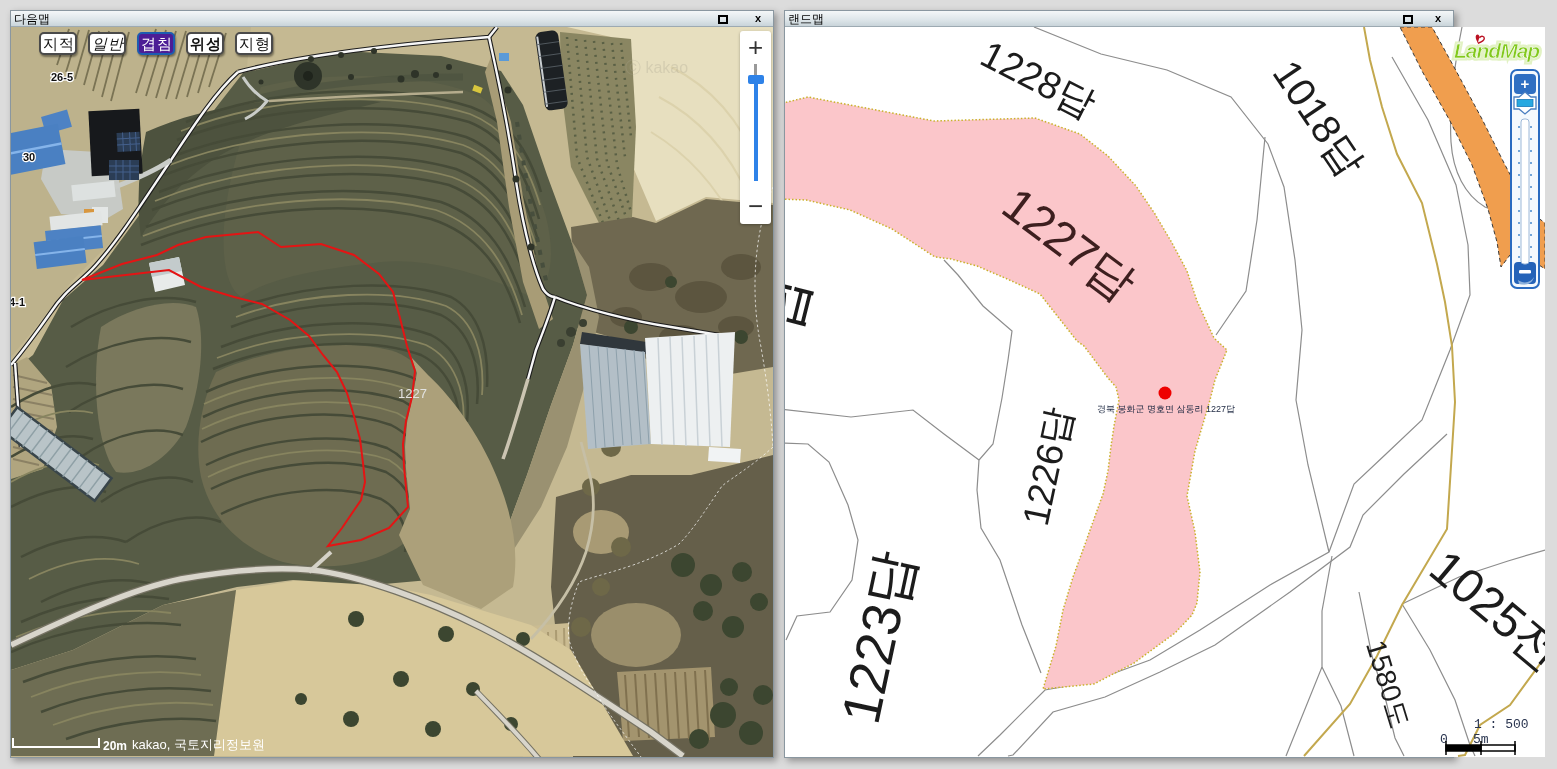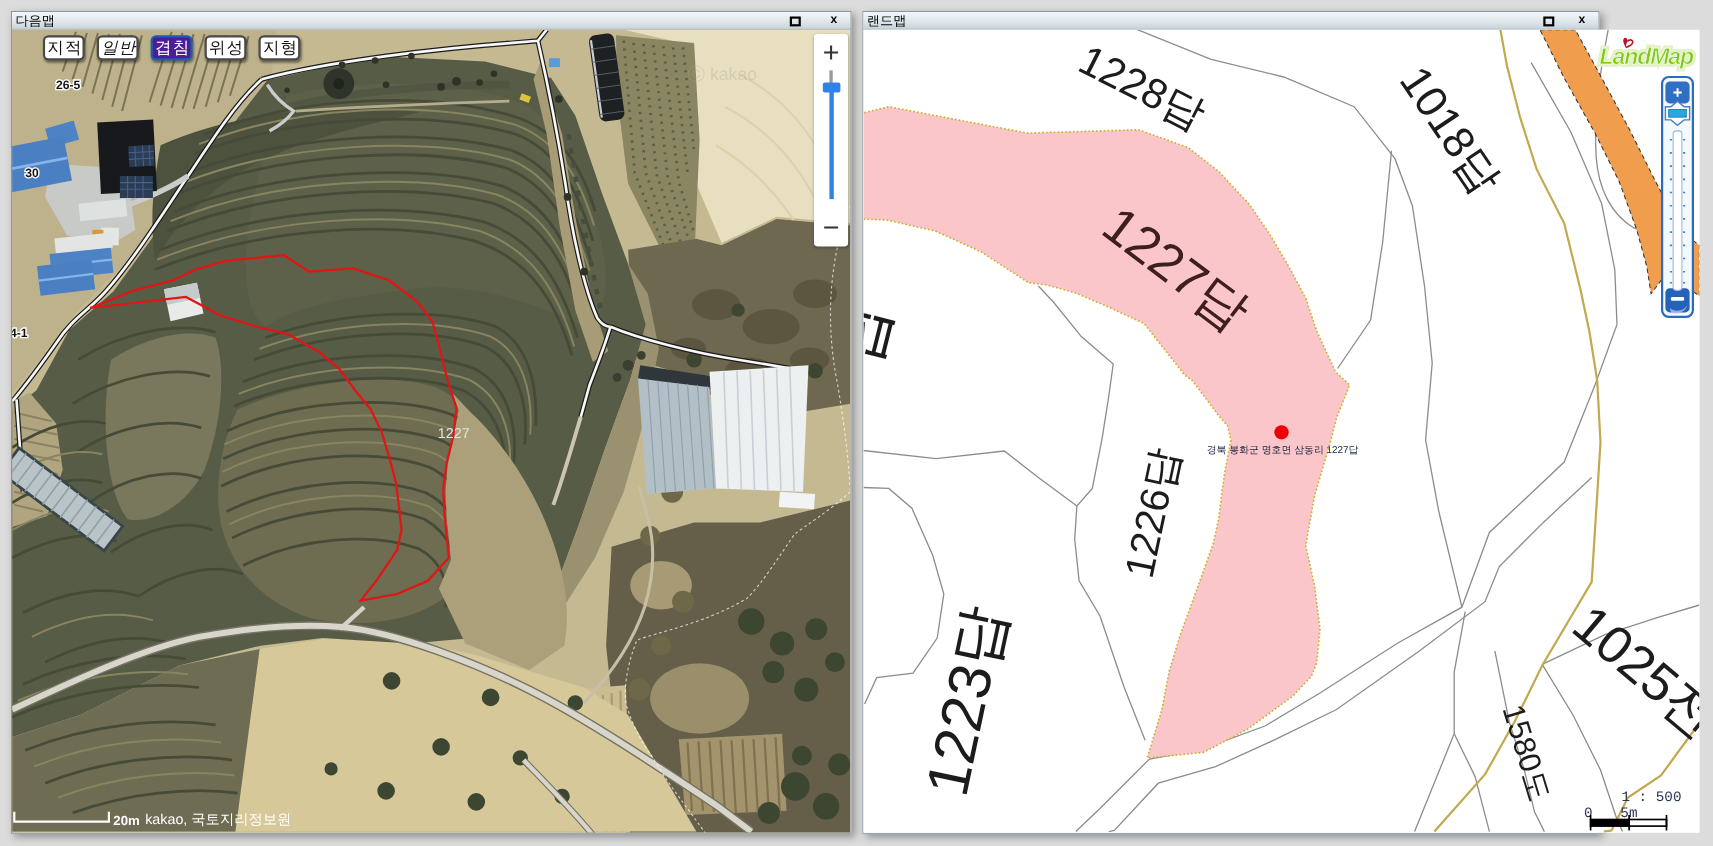--- a/index.html
+++ b/index.html
@@ -339,21 +339,21 @@
       <g>
         <path d="M2,711 L2,720 L88,720 L88,711" fill="none" stroke="#fff" stroke-width="2"></path>
         <text x="92" y="723" font-size="12" font-weight="bold" fill="#fff" font-family="Liberation Sans,sans-serif">20m</text>
         <text x="121" y="722" font-size="13" fill="#fff" font-family="Liberation Sans,sans-serif">kakao, 국토지리정보원</text>
       </g>
     </svg>
     
     <div class="mapbtn" style="left:5px;">지적</div>
     <div class="mapbtn" style="left:54px;font-style:italic;">일반</div>
     <div class="mapbtn sel" style="left:103px;">겹침</div>
-    <div class="mapbtn" style="left:152px;">위성</div>
+    <div class="mapbtn" style="left:152px;font-weight:bold;">위성</div>
     <div class="mapbtn" style="left:201px;">지형</div>
     
     <div style="position:absolute;left:729px;top:4px;width:31px;height:193px;background:#fff;border-radius:3px;box-shadow:0 1px 3px rgba(0,0,0,0.3);">
       <div style="position:absolute;left:0;top:0;width:31px;height:32px;font-size:26px;color:#333;text-align:center;line-height:32px;font-weight:400;">+</div>
       <div style="position:absolute;left:14px;top:33px;width:3px;height:14px;background:#999;"></div>
       <div style="position:absolute;left:14px;top:47px;width:3.5px;height:103px;background:#2e82e8;"></div>
       <div style="position:absolute;left:8px;top:44px;width:16px;height:9px;background:#2e82e8;border-radius:2px;"></div>
       <div style="position:absolute;left:0;bottom:0;width:31px;height:32px;font-size:26px;color:#333;text-align:center;line-height:28px;font-weight:400;">−</div>
     </div>
   </div>

